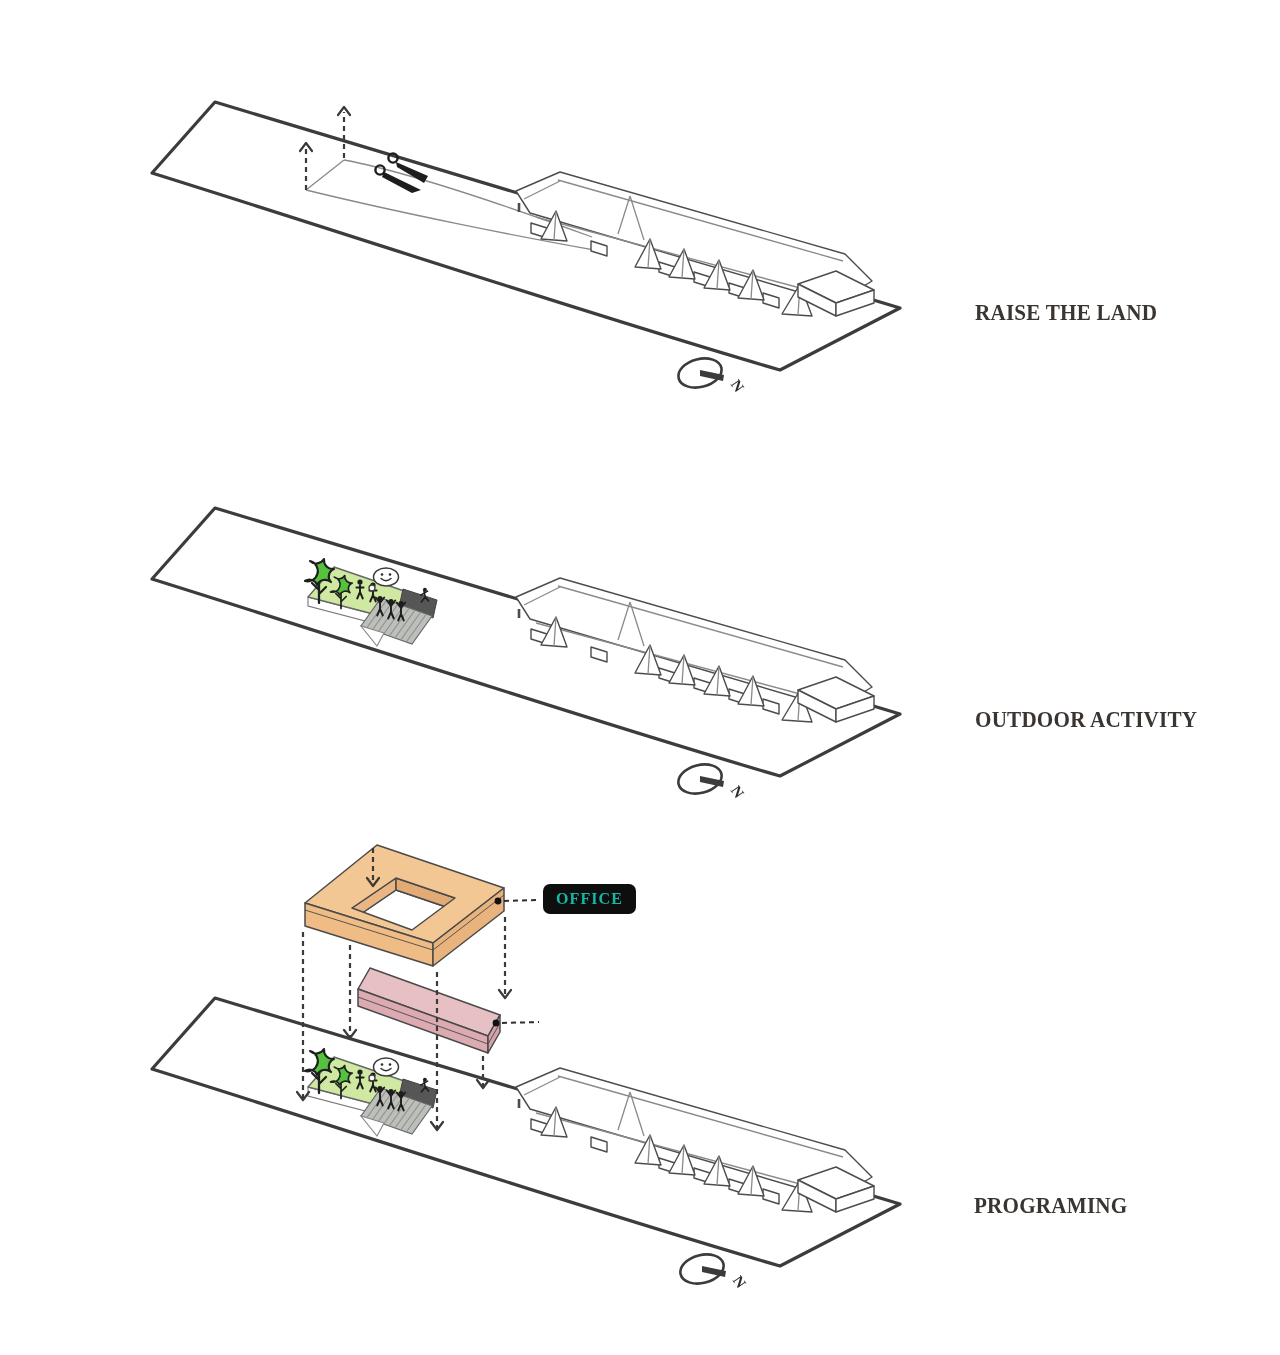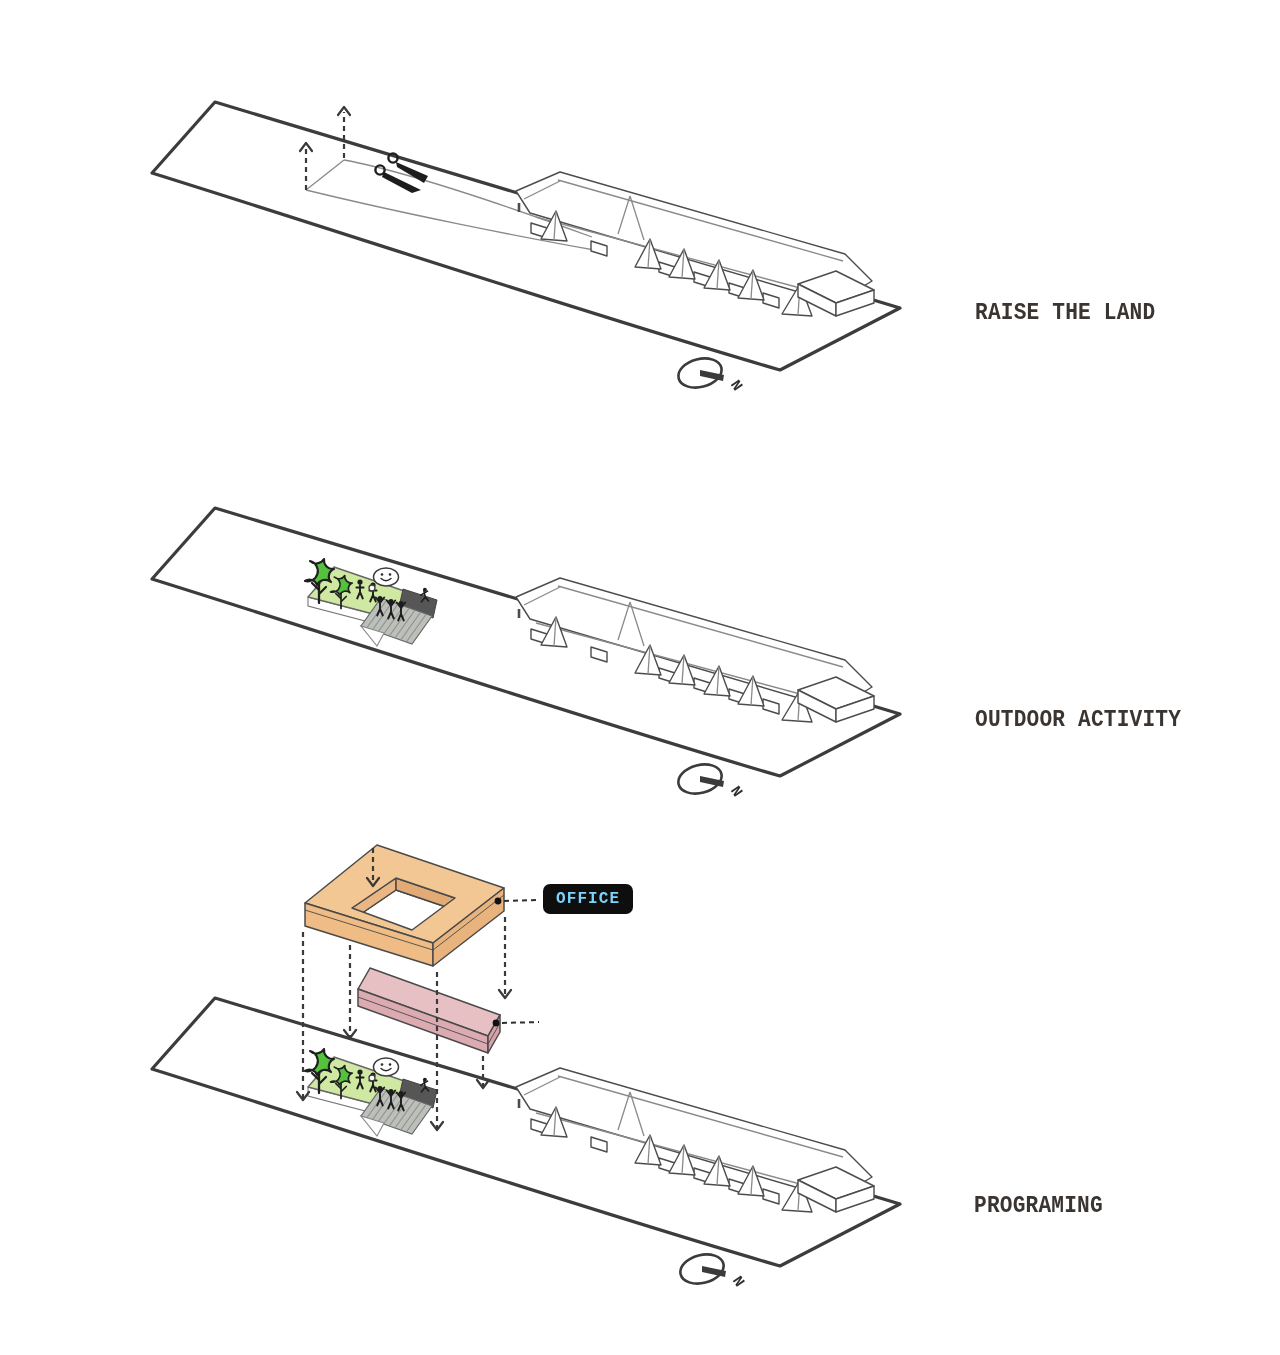--- a/index.html
+++ b/index.html
@@ -1,24 +1,24 @@
 <!DOCTYPE html>
 <html><head>
 <meta charset="utf-8">
 <style>
   html,body{margin:0;padding:0;background:#ffffff;}
   .canvas{position:relative;width:1280px;height:1355px;background:#ffffff;overflow:hidden;
-          font-family:Liberation Mono, monospace;}
+          font-family:Liberation Serif, serif;}
   .stage-svg{position:absolute;left:0;top:0;}
   .panel-title{position:absolute;white-space:nowrap;font-weight:700;font-size:23px;
                color:#3a3531;letter-spacing:.2px;transform:scaleX(.92);transform-origin:left top;}
   .t1{left:975px;top:300px;}
   .t2{left:975px;top:707px;}
   .t3{left:974px;top:1193px;}
-  .tag-label{position:absolute;white-space:nowrap;background:#0e0e0e;color:#7dd3fc;
+  .tag-label{position:absolute;white-space:nowrap;background:#0e0e0e;color:#14b8a6;
              font-size:16px;font-weight:600;letter-spacing:1.1px;line-height:30px;
              padding:0 13px;border-radius:7px;}
   .lab-office{left:543px;top:884px;}
   .lab-conf{left:543px;top:1007px;}
   .thin{stroke:#8a8a8a;stroke-width:1.3;fill:none;}
   .dash{stroke:#3a3a3a;stroke-width:2.2;fill:none;stroke-dasharray:5 4;}
   .chev{stroke:#3a3a3a;stroke-width:2.2;fill:none;stroke-linecap:round;stroke-linejoin:round;}
   .lead{stroke:#2e2e2e;stroke-width:2;fill:none;stroke-dasharray:5 4;}
 </style>
 </head>

